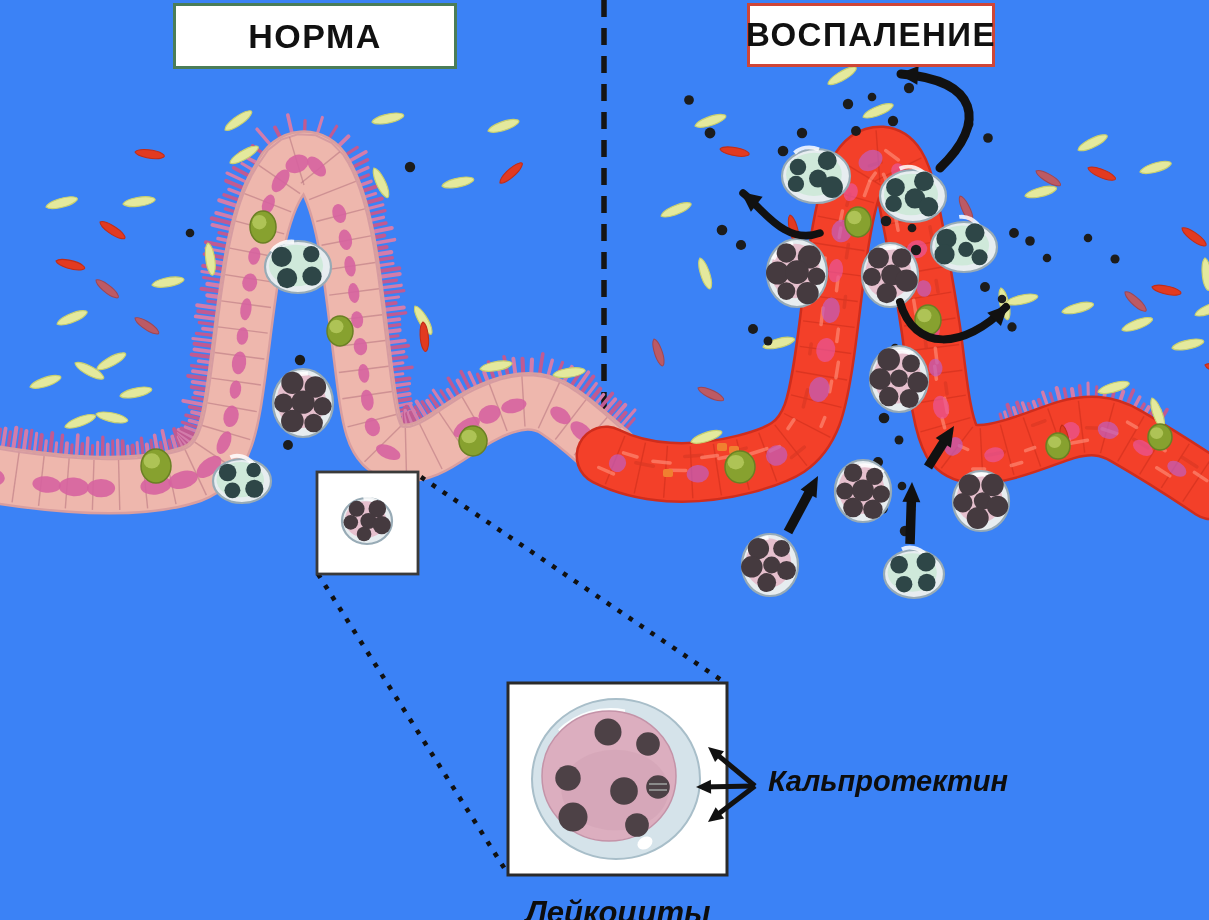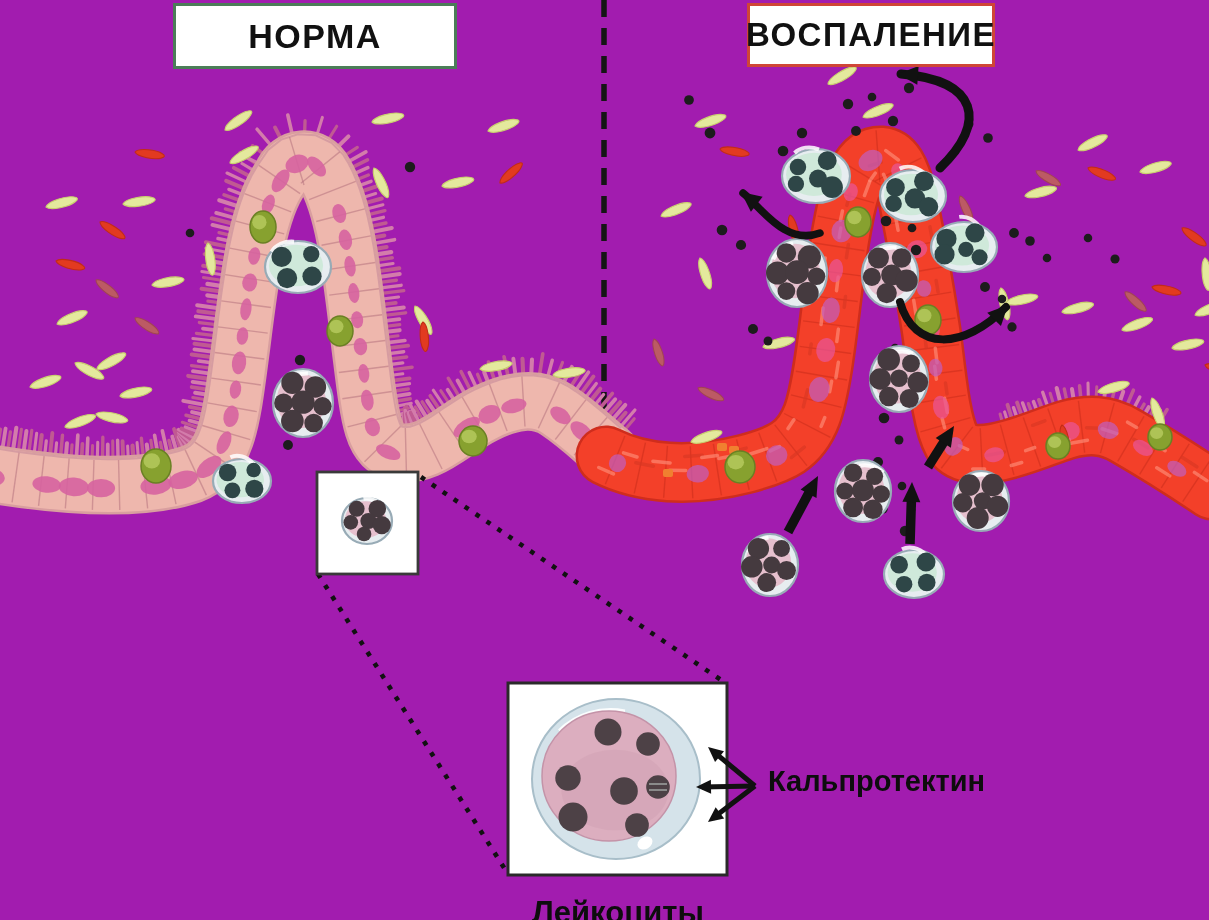--- a/index.html
+++ b/index.html
@@ -1,22 +1,22 @@
 <!DOCTYPE html>
 <html><head>
 <meta charset="utf-8">
 <style>
   html,body{margin:0;padding:0;background:#ffffff;}
-  .stage{position:relative;width:1209px;height:920px;background:#a21caf;overflow:hidden;
+  .stage{position:relative;width:1209px;height:920px;background:#3b82f6;overflow:hidden;
          font-family:"Liberation Sans", sans-serif;}
   .stage svg{position:absolute;left:0;top:0;}
   .titlebox{position:absolute;display:flex;align-items:center;justify-content:center;
             background:#ffffff;color:#111;font-weight:bold;font-size:34px;letter-spacing:1.5px;
             box-sizing:border-box;}
-  .lbl{position:absolute;color:#0d0d0d;font-weight:bold;white-space:nowrap;}
+  .lbl{position:absolute;color:#0d0d0d;font-weight:bold;white-space:nowrap;font-style:italic;}
 </style>
 </head>
 <body>
 
 <div class="stage">
   <svg id="scene" width="1209" height="920" viewBox="0 0 1209 920">
       <g>
         <line x1="604" y1="0" x2="604" y2="448" stroke="#151515" stroke-width="5.5" stroke-dasharray="17 11"></line>
       </g>
       <g>

